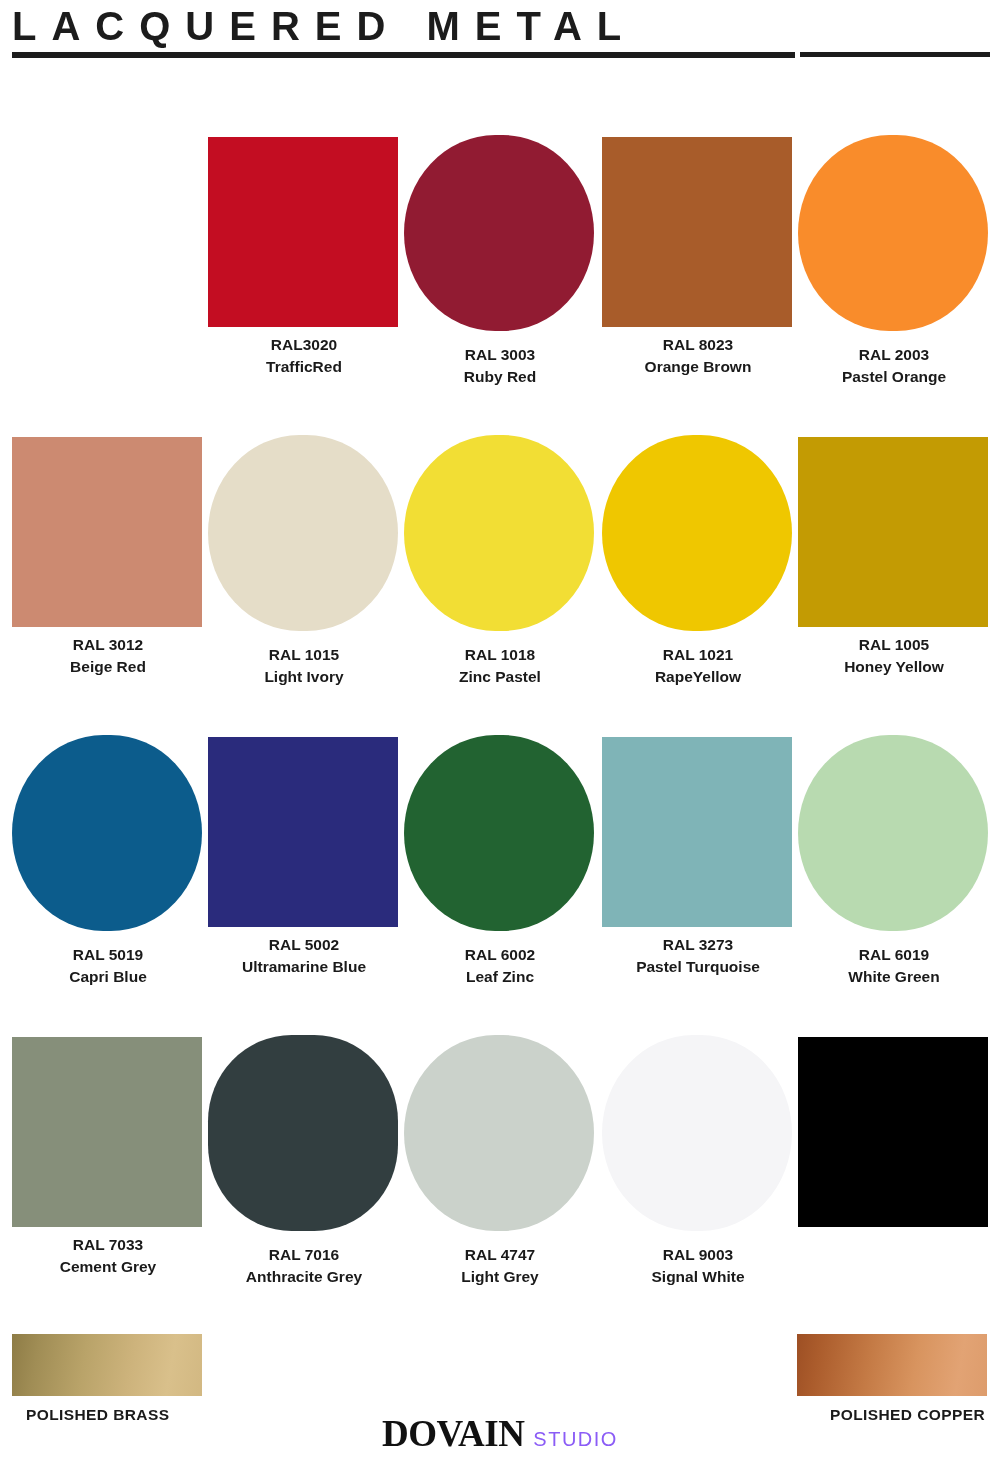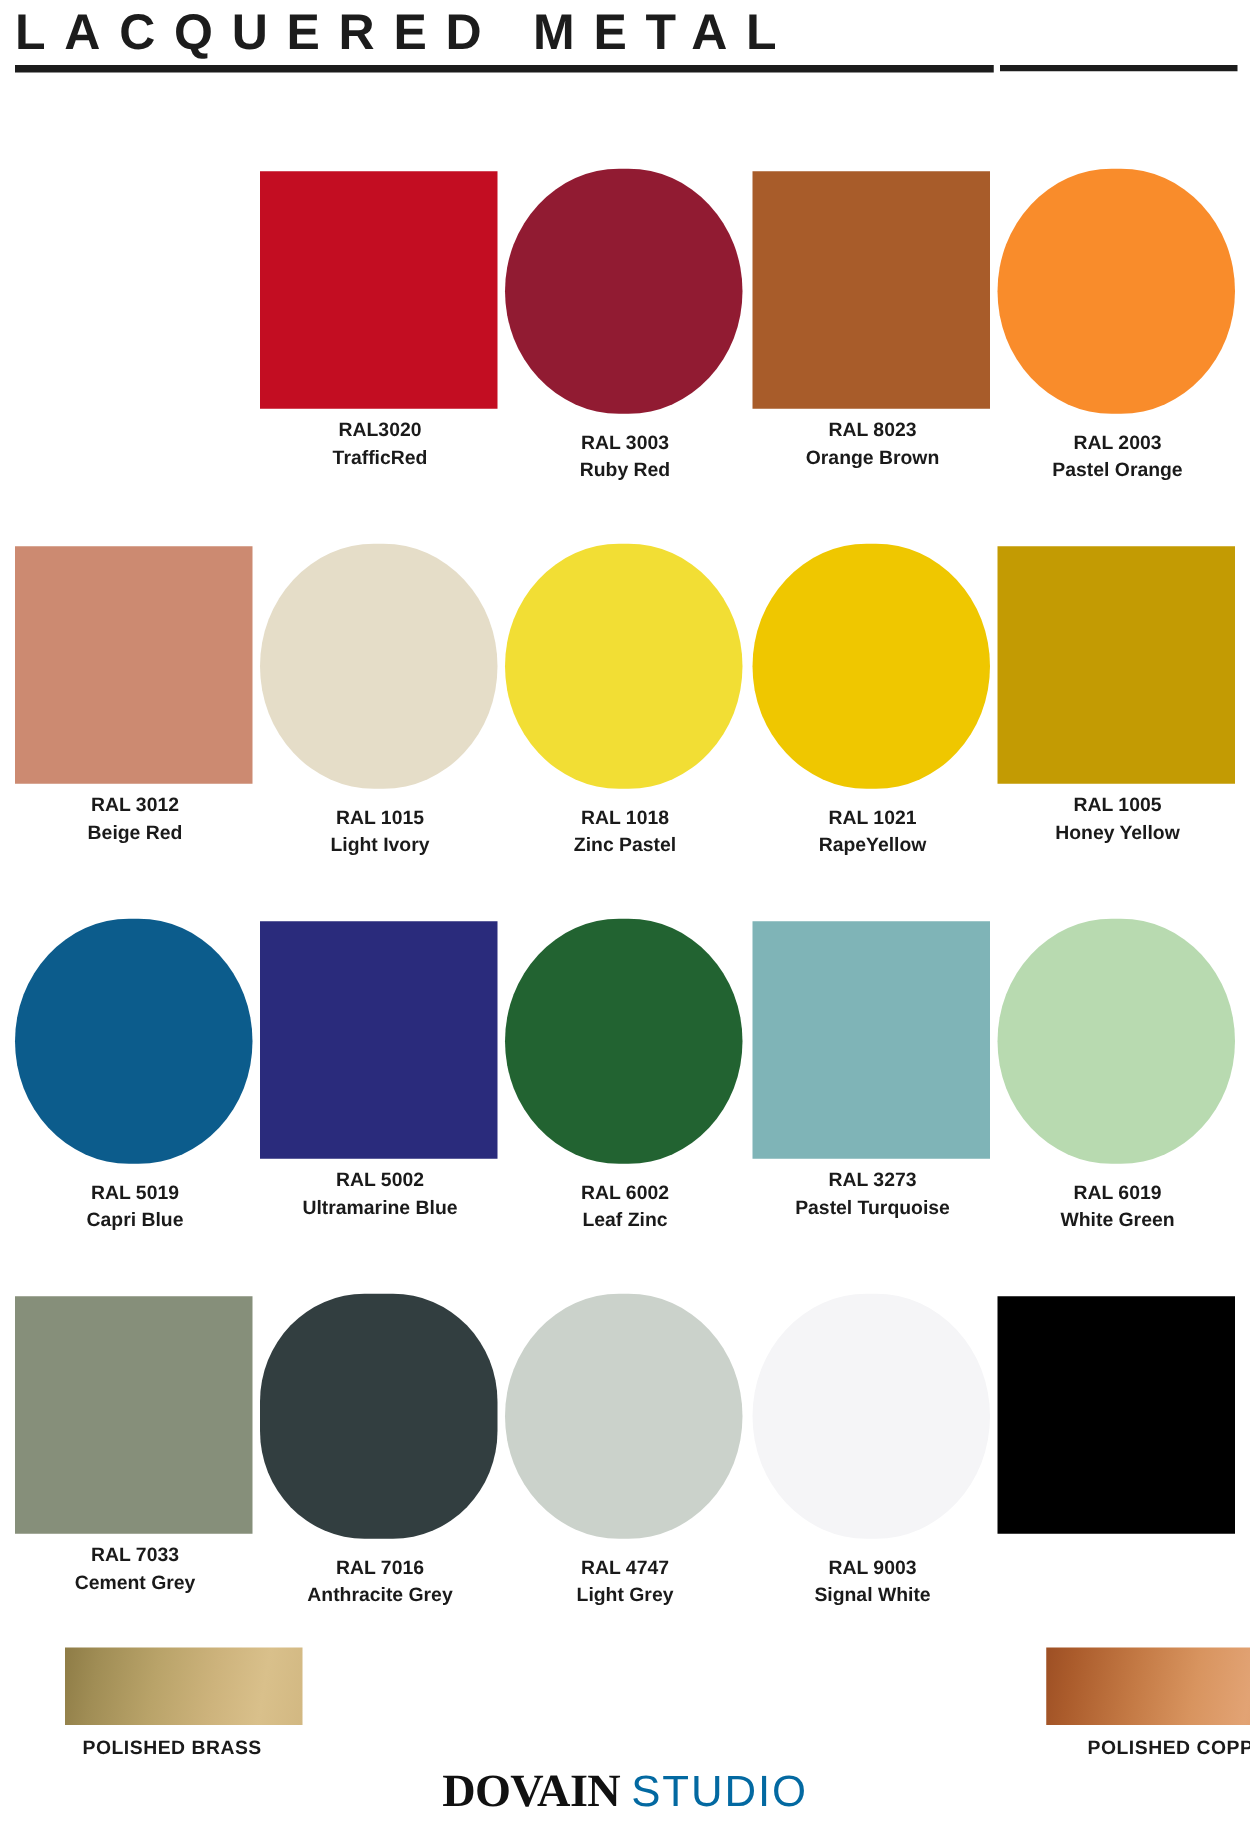--- a/index.html
+++ b/index.html
@@ -123,21 +123,21 @@
   .cap-name { display: block; }
 
   
   .metals {
     position: absolute;
     left: 0;
     top: 1318px;
     width: 1000px;
     height: 90px;
   }
-  .metal { position: absolute; top: 0; margin-left: 40px; }
+  .metal { position: absolute; top: 16px; }
   .metal-brass  { left: 12px;  }
   .metal-copper { left: 797px; }
   .metal-swatch {
     width: 190px;
     height: 62px;
   }
   .metal-brass .metal-swatch {
     background: linear-gradient(100deg,
       #8e7c46 0%,
       #a08d55 14%,
@@ -178,24 +178,24 @@
   .brand-main {
     font-family: "Liberation Serif", "DejaVu Serif", serif;
     font-size: 37px;
     font-weight: 700;
     letter-spacing: -0.5px;
     color: #111111;
     vertical-align: baseline;
   }
   .brand-sub {
     font-family: "Liberation Sans", sans-serif;
-    font-size: 35px;
+    font-size: 20px;
     font-weight: 300;
     letter-spacing: 1.5px;
-    color: #0369a1;
+    color: #8b5cf6;
     margin-left: 9px;
     vertical-align: baseline;
   }
 </style>
 </head>
 <body>
 
 <div class="header">
   <div class="title">LACQUERED METAL</div>
   <div class="rule-long"></div>

